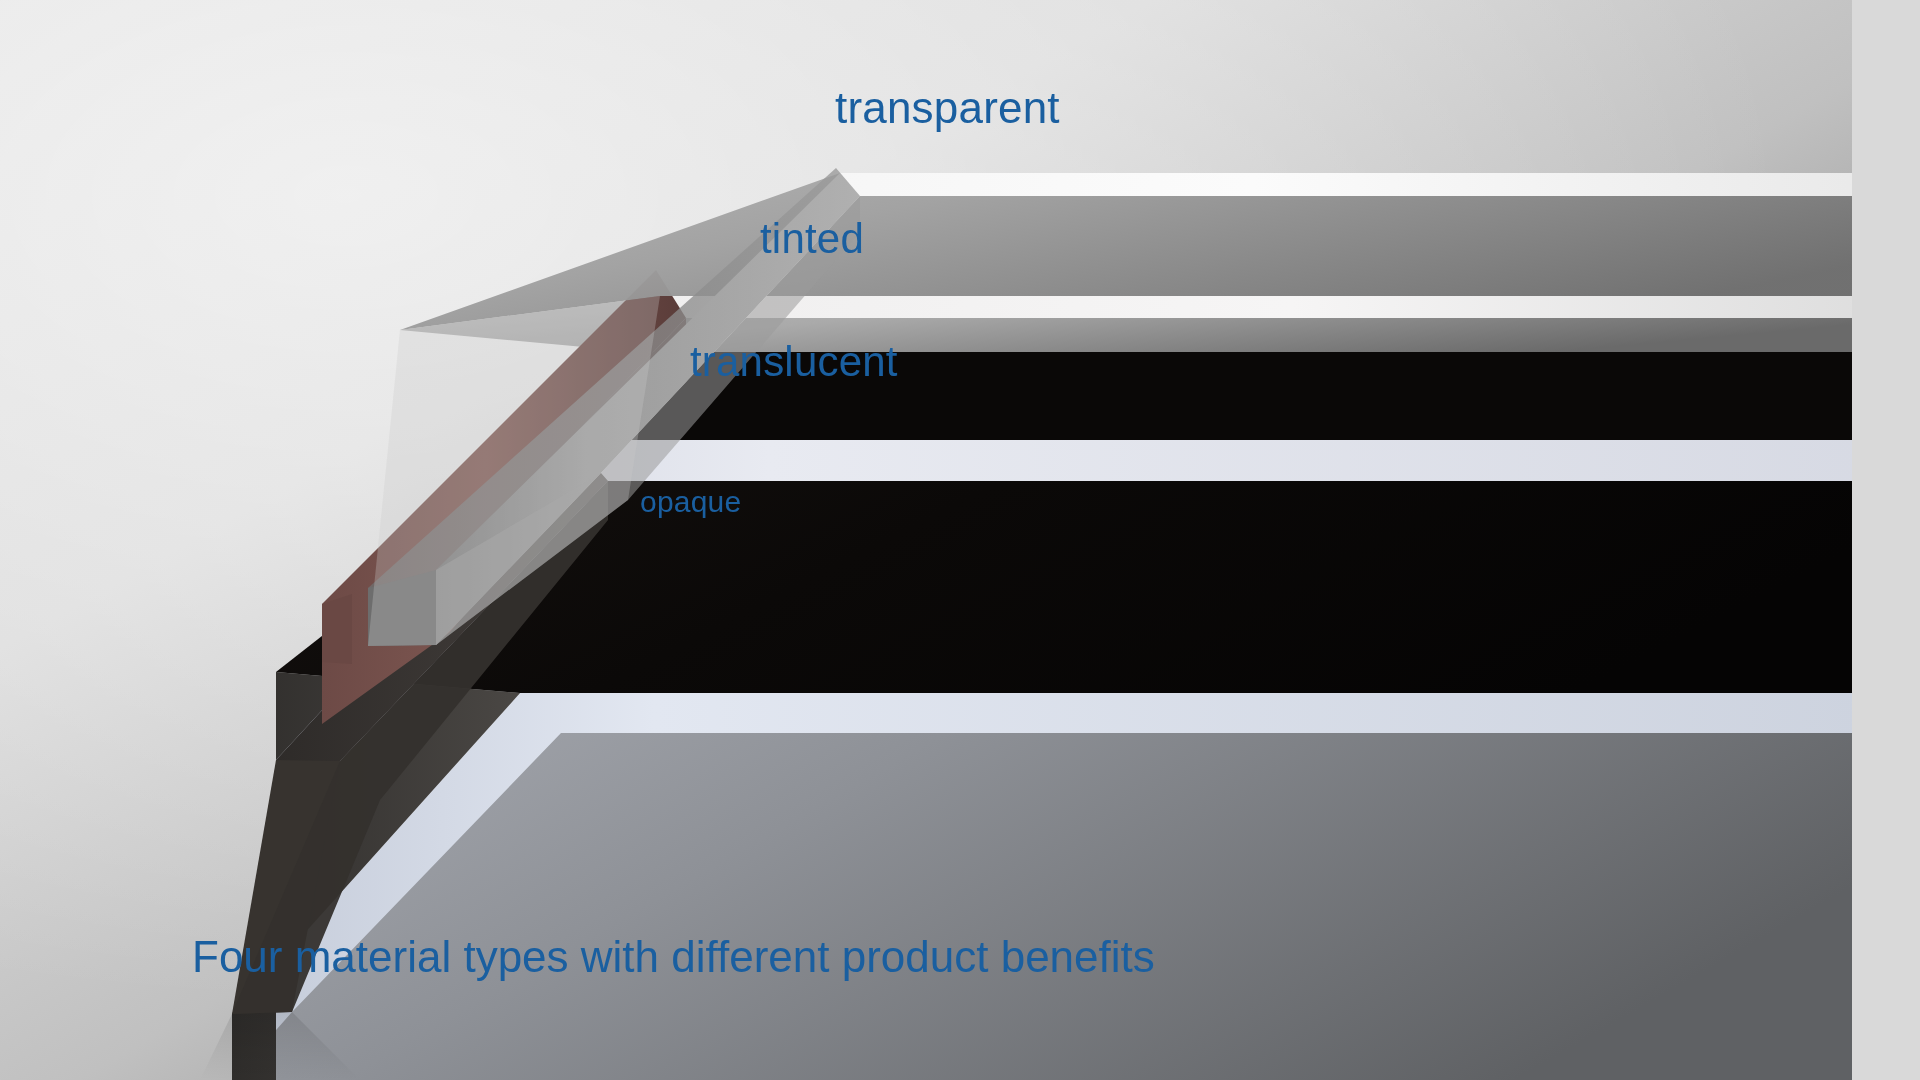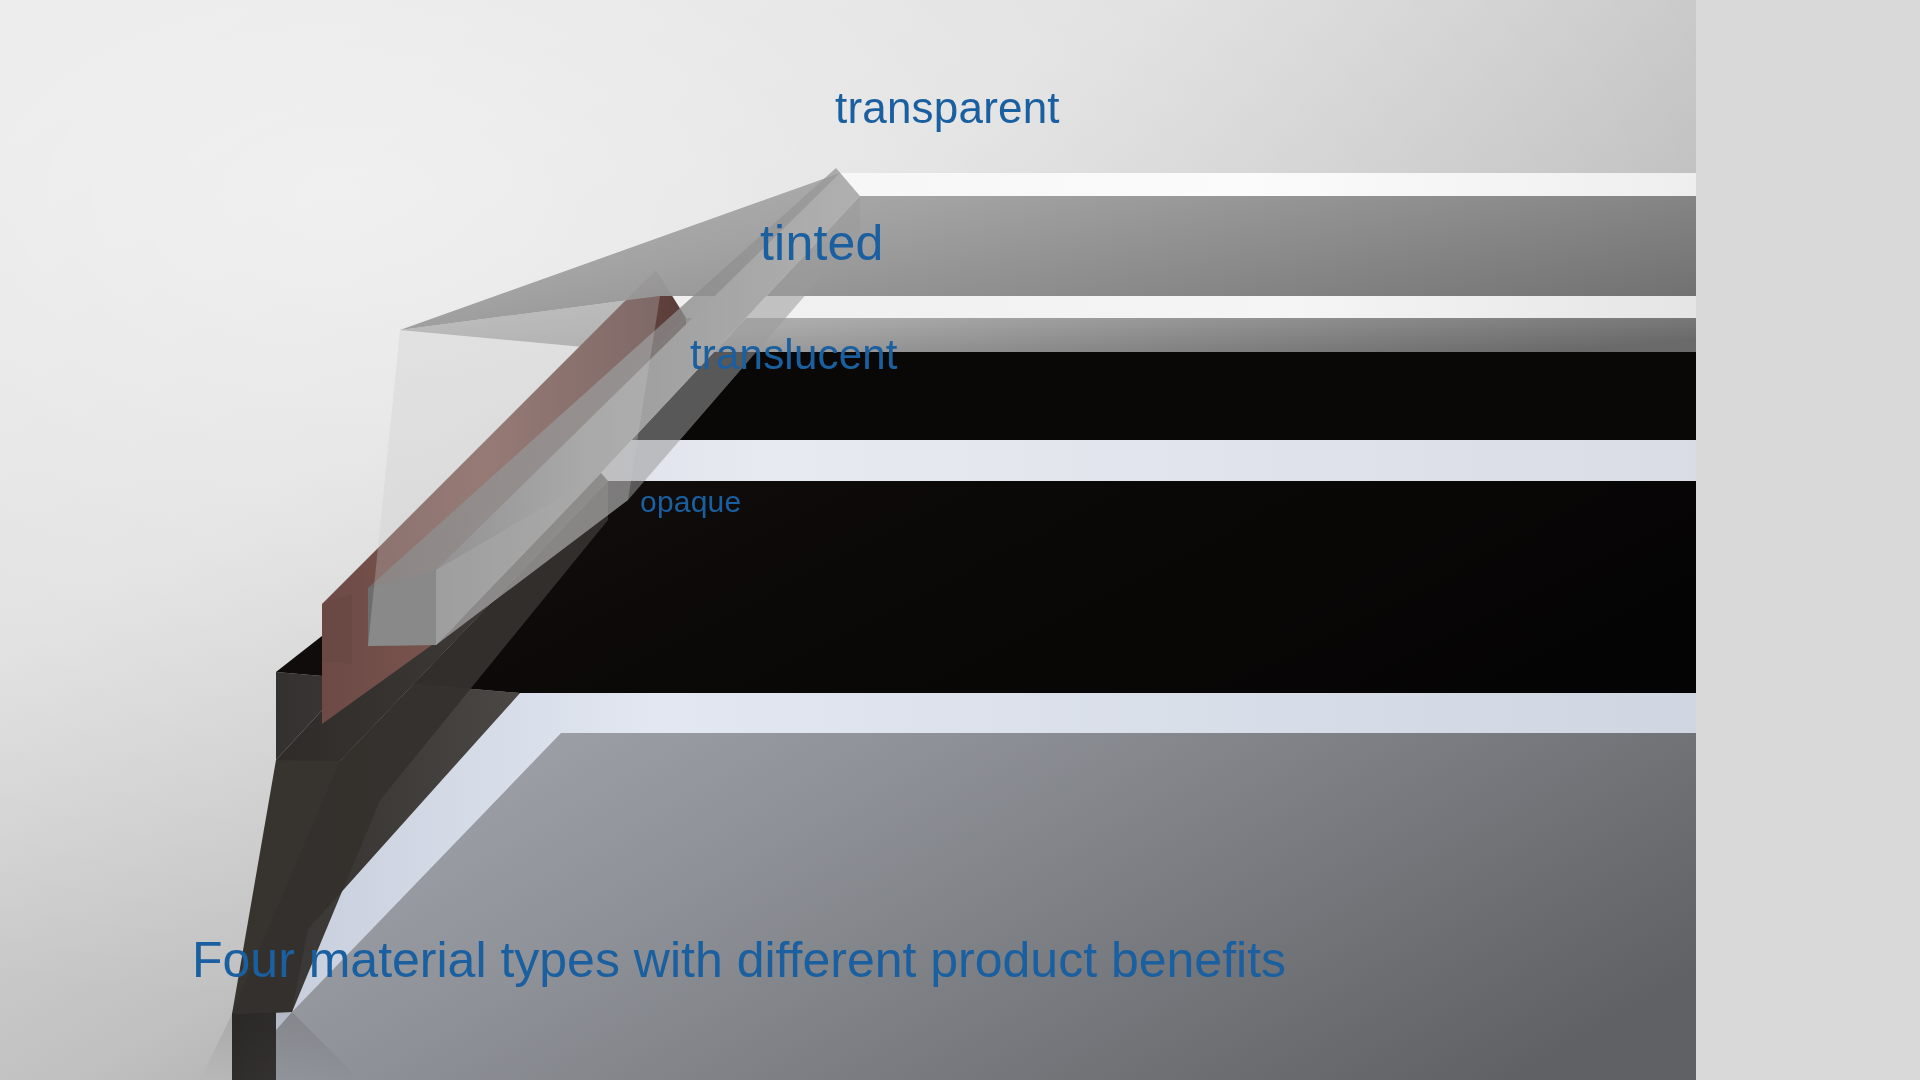--- a/index.html
+++ b/index.html
@@ -3,21 +3,21 @@
 <meta charset="utf-8">
 <title>Four material types</title>
 <style>
   html, body {
     margin: 0;
     padding: 0;
     background: #d9d9d9;
   }
   #stage {
     position: relative;
-    width: 1696px;
+    width: 1852px;
     height: 1080px;
     overflow: hidden;
     font-family: "Liberation Sans", sans-serif;
     background: #fef9c3;
   }
   #bg, #scene {
     position: absolute;
     top: 0; left: 0;
     width: 1920px;
     height: 1080px;
@@ -25,28 +25,28 @@
   .plate-label {
     position: absolute;
     color: #1a5fa0;
     font-family: "Liberation Sans", sans-serif;
     font-weight: 400;
     white-space: nowrap;
     letter-spacing: 0.2px;
     line-height: 1;
   }
   #label-transparent { left: 835px;  top: 86px;  font-size: 44px; }
-  #label-tinted      { left: 760px;  top: 218px; font-size: 50px; }
-  #label-translucent { left: 690px;  top: 334px; font-size: 42px; }
+  #label-tinted      { left: 760px;  top: 218px; font-size: 42px; }
+  #label-translucent { left: 690px;  top: 341px; font-size: 42px; }
   #label-opaque      { left: 640px;  top: 487px; font-size: 30px; }
   #caption {
     position: absolute;
     left: 192px;
     top: 935px;
-    font-size: 50px;
+    font-size: 44px;
     color: #1a5fa0;
     font-family: "Liberation Sans", sans-serif;
     font-weight: 400;
     white-space: nowrap;
     line-height: 1;
   }
 </style>
 </head>
 <body>
 

